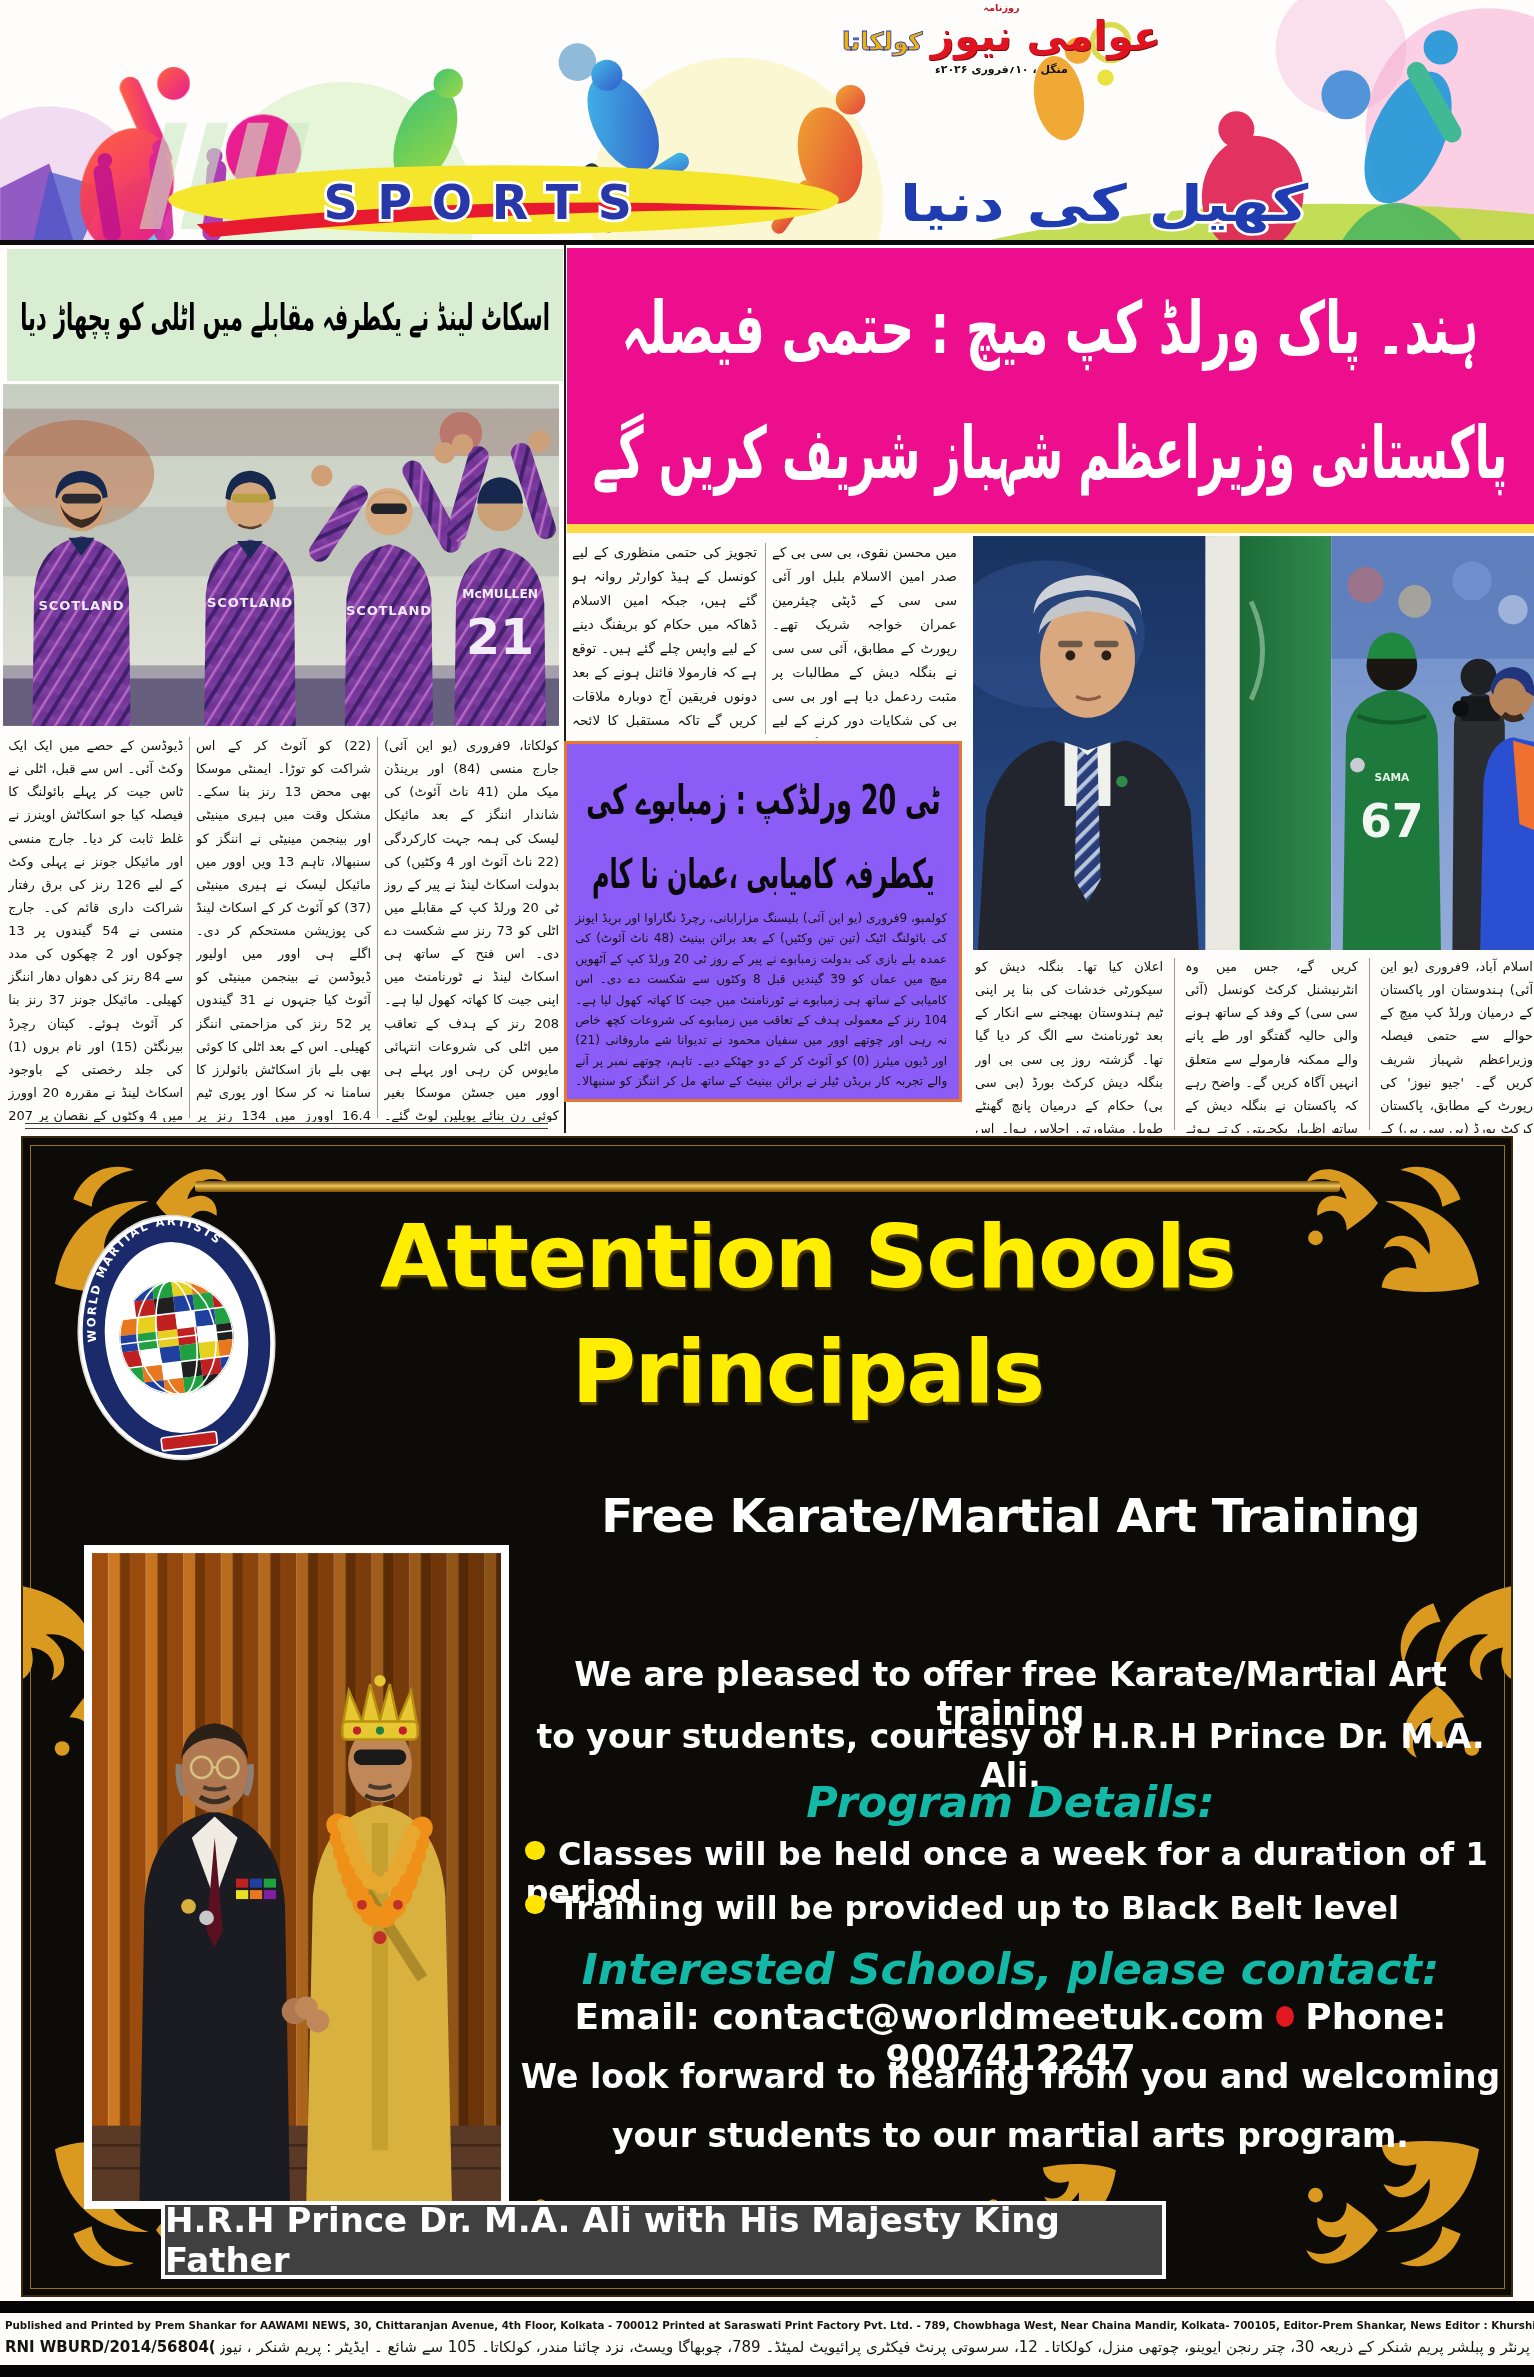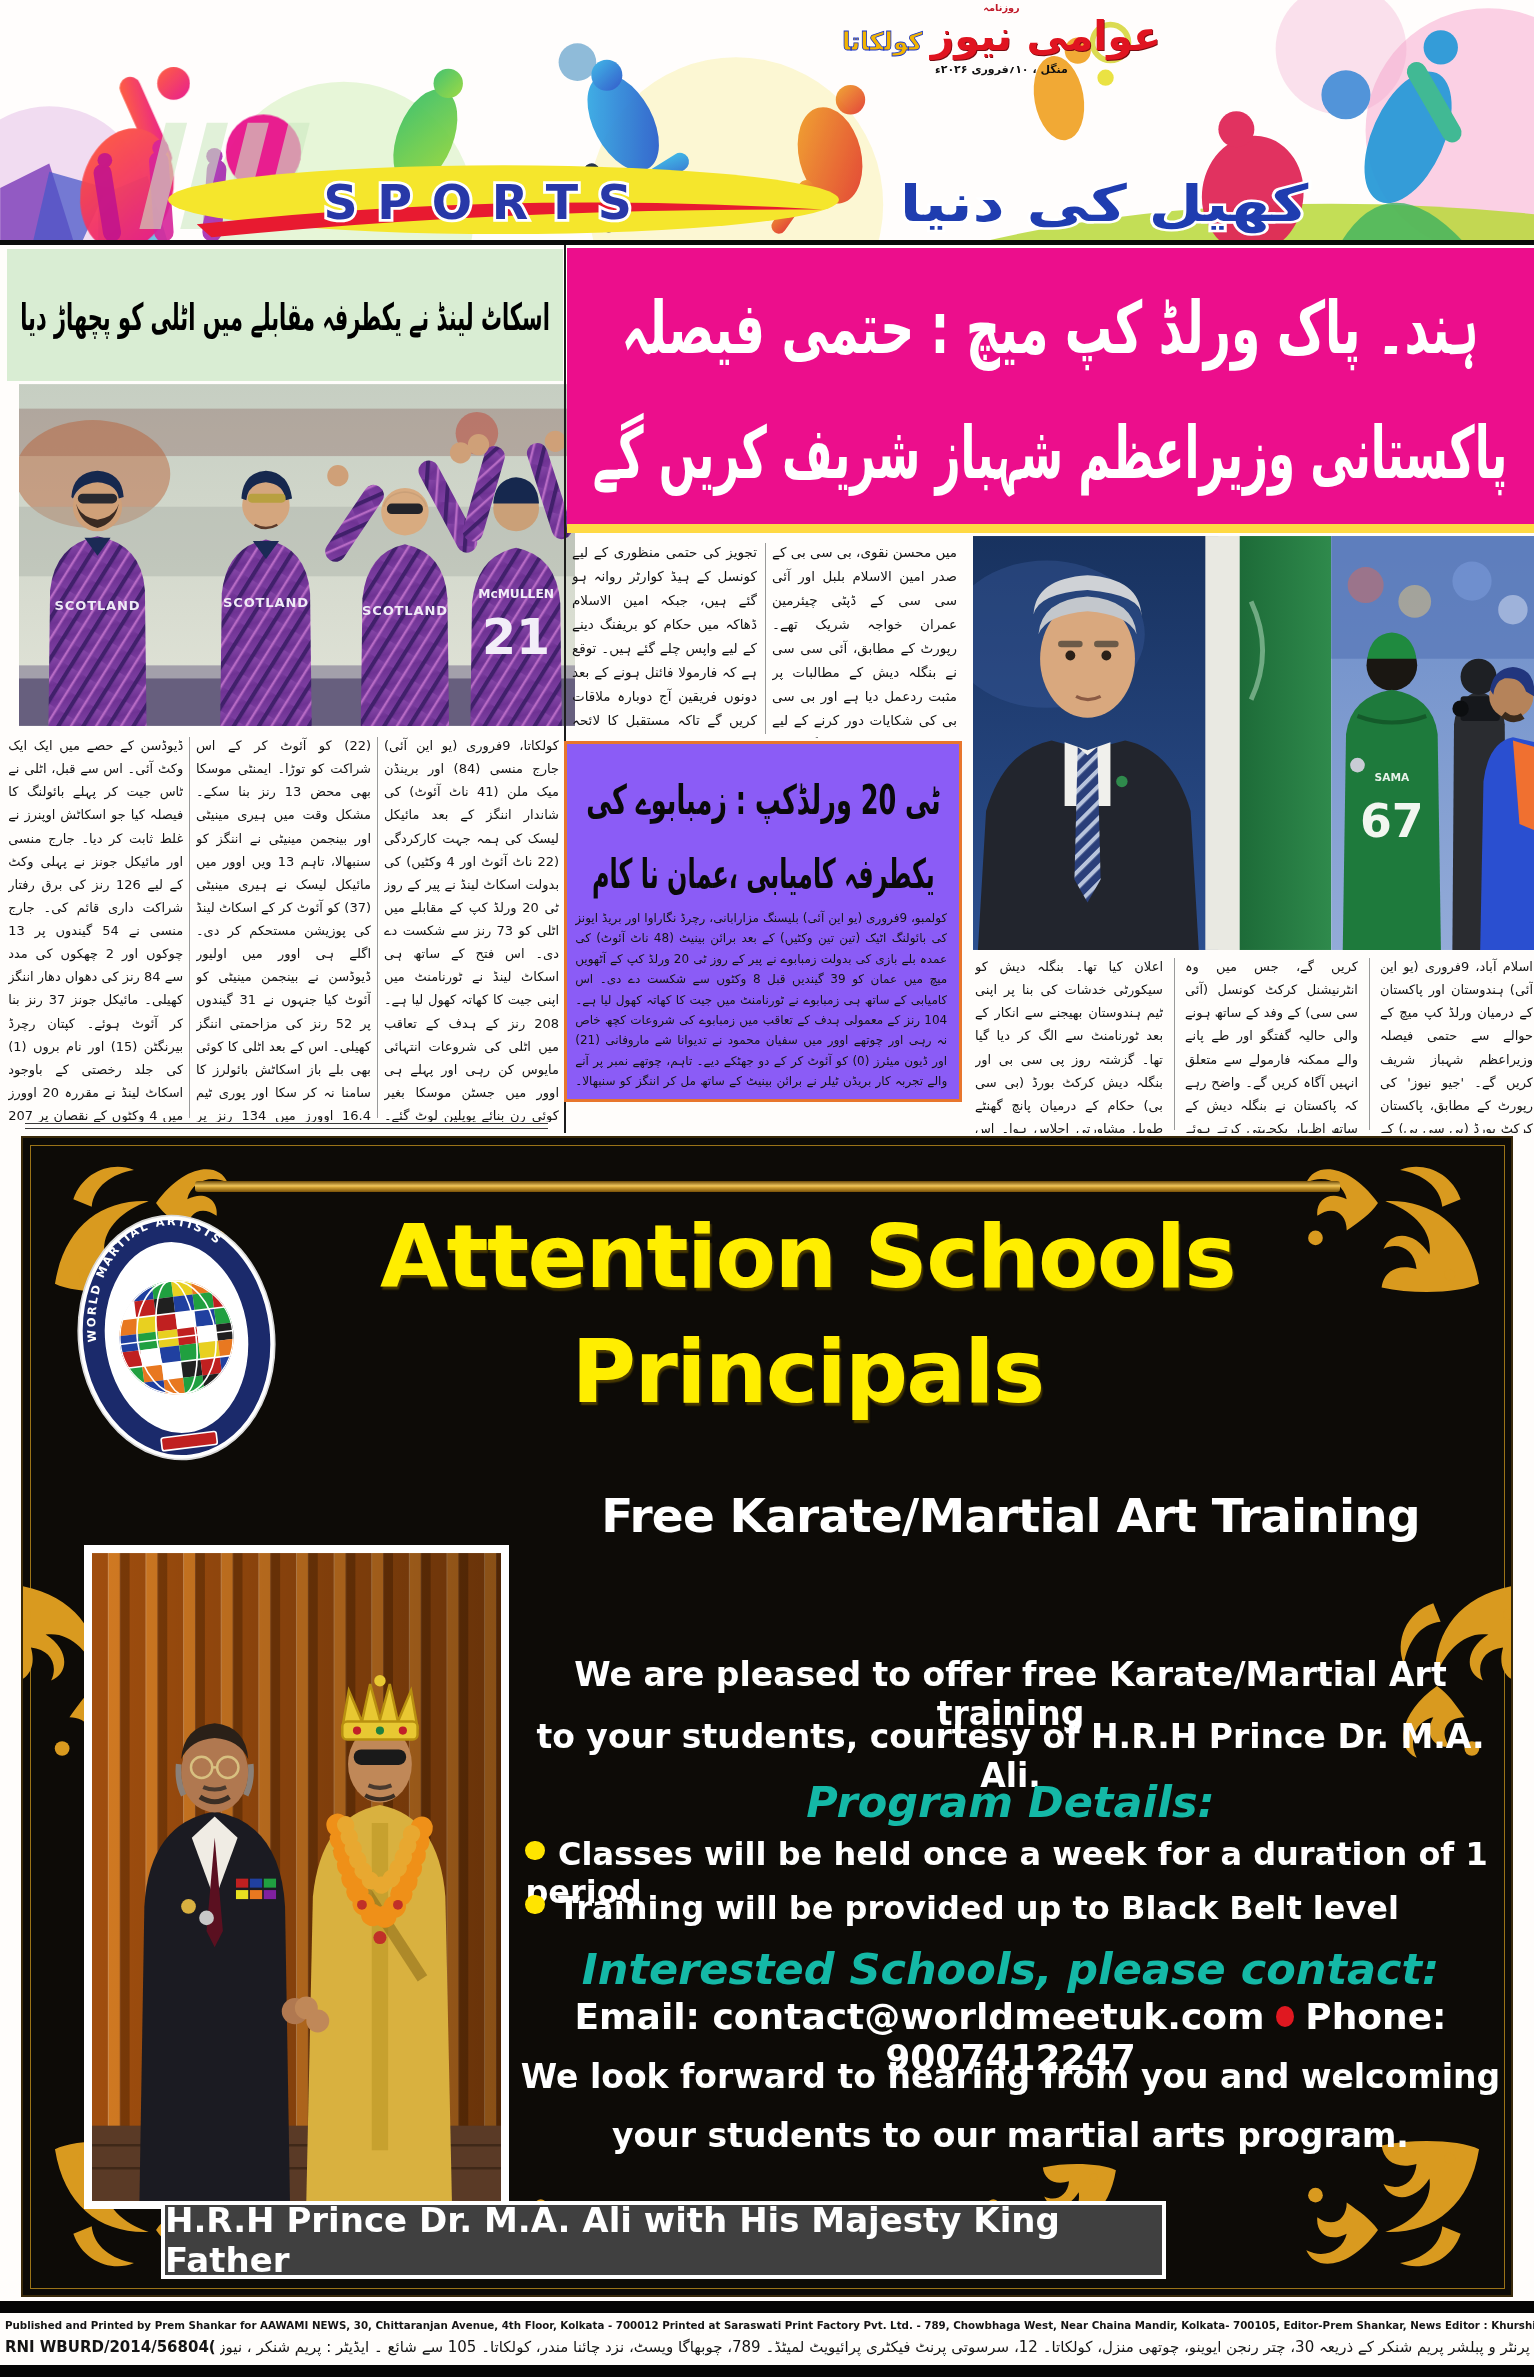--- a/index.html
+++ b/index.html
@@ -15,21 +15,21 @@
   .mast-sub{font-size:16.4px;color:#1c1c1c;margin-top:2.5px;}
   .mast-date-en{font-size:11.4px;font-weight:bold;color:#101010;margin-top:4.1px;}
   .mast-urdu{position:absolute;left:830px;top:1.6px;width:343px;text-align:center;}
   .mast-daily-ur{font-size:9.8px;color:#c01828;font-weight:bold;}
   .mast-title-ur{font-size:41px;font-weight:bold;color:#e01420;line-height:1.15;text-shadow:0.8px 0.8px 0 #7a0a10;display:inline;}
   .mast-city-ur{font-size:24.5px;font-weight:bold;color:#f2b400;-webkit-text-stroke:0.8px #1a35c8;display:inline;margin-right:8.2px;}
   .mast-date-ur{font-size:11px;font-weight:bold;color:#101010;margin-top:3.3px;}
   .mast-rule{position:absolute;left:0;top:240px;width:1535px;height:4.9px;background:#0b0b0b;}
   
   .green-box{position:absolute;left:6.5px;top:249px;width:556px;height:132px;background:#d9edd3;}
-  .scotland-photo{position:absolute;left:19px;top:384px;width:556px;height:342px;}
+  .scotland-photo{position:absolute;left:3px;top:384px;width:556px;height:342px;}
   .news-col{position:absolute;font-size:13px;line-height:1.78;text-align:justify;color:#141414;overflow:hidden;}
   .gutter-rule{position:absolute;width:0.8px;background:#9a9a9a;}
   .left-bottom-rule{position:absolute;left:24.5px;top:1123px;width:523px;height:4.1px;border-top:0.8px solid #3a3a3a;border-bottom:0.8px solid #3a3a3a;}
   .vert-rule-main{position:absolute;left:564px;top:245px;width:1.6px;height:888px;background:#1c1c1c;}
   
   .pink-head{position:absolute;left:567px;top:248px;width:967px;height:276px;background:#ec0e8c;}
   .yellow-rule{position:absolute;left:567px;top:524px;width:967px;height:9px;background:#ffd943;}
   .t20-box{position:absolute;left:564px;top:741px;width:398px;height:361px;background:#8b5cf6;
            border:3.3px solid #e8762d;box-sizing:border-box;}
   .t20-body{position:absolute;left:8.2px;top:164px;width:372px;height:181px;font-size:12px;line-height:1.7;

